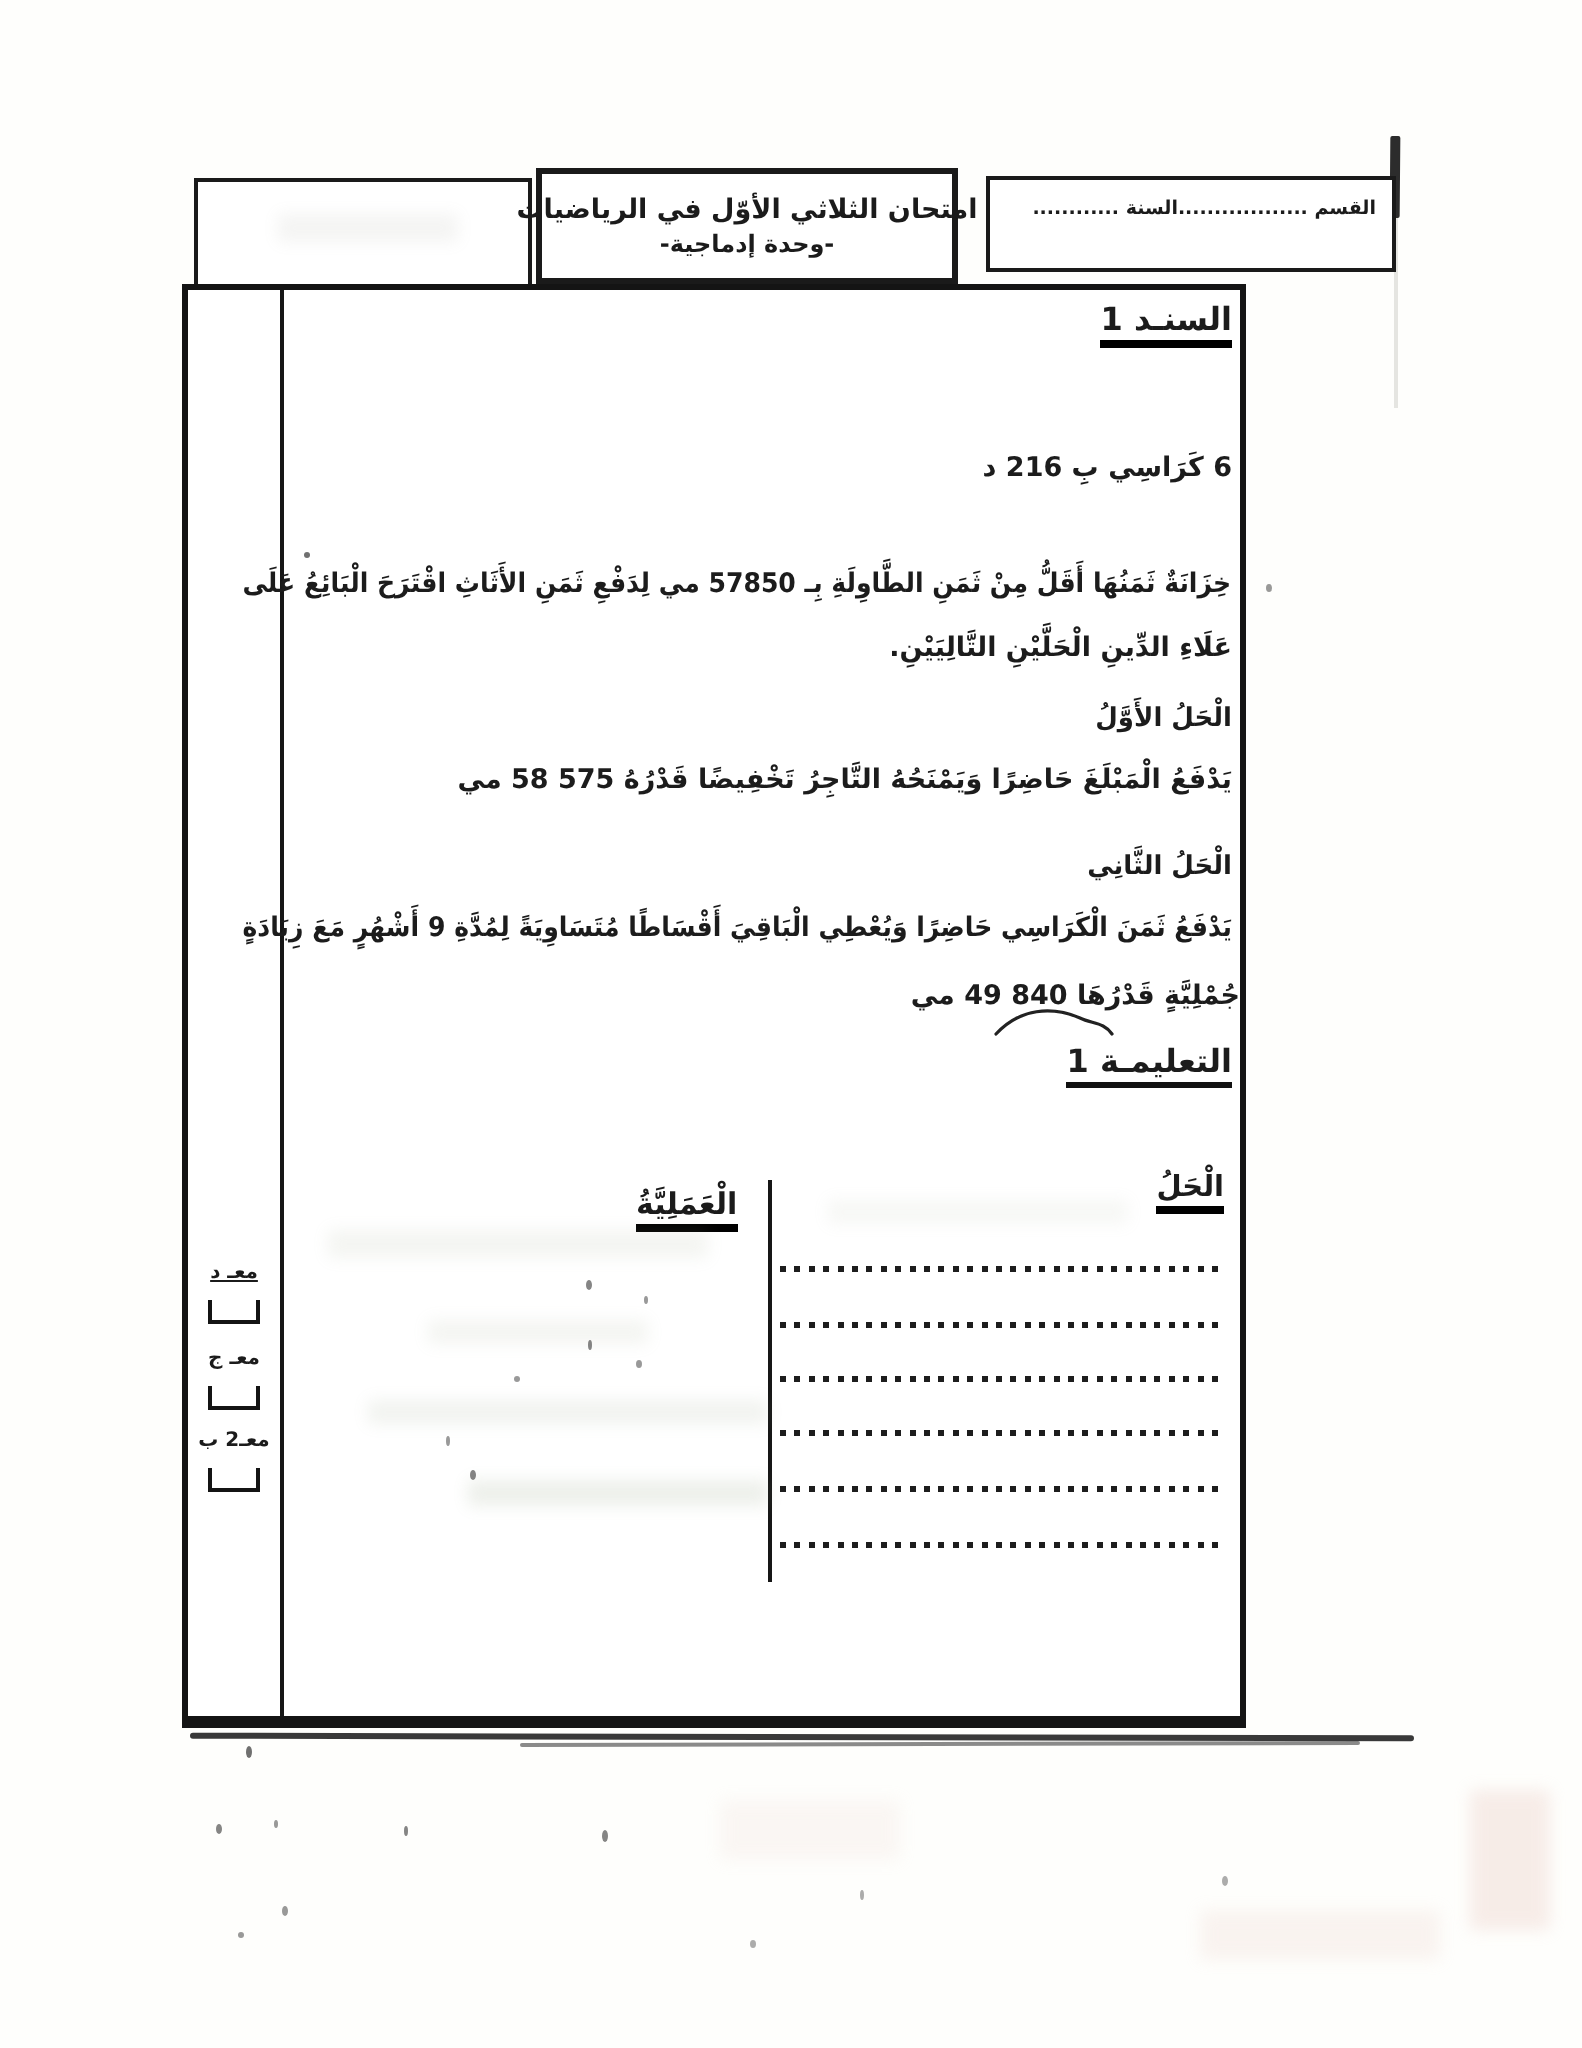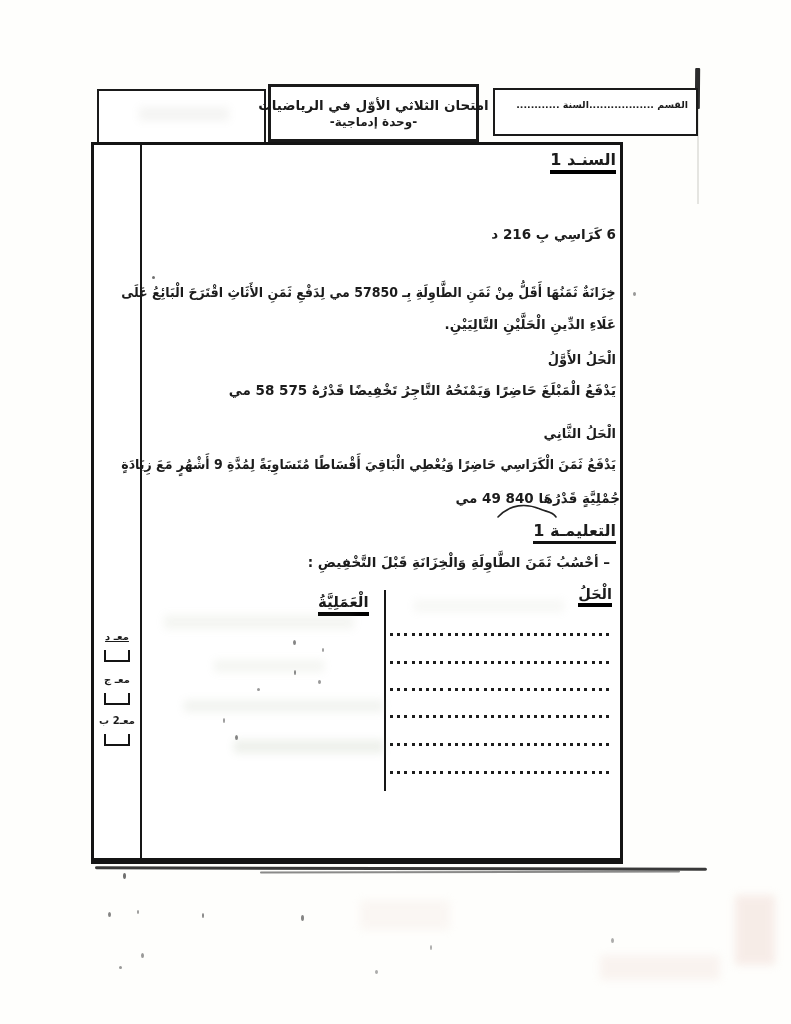--- a/index.html
+++ b/index.html
@@ -97,21 +97,20 @@
 
   <div id="sol2-title" class="rline sec-title">الْحَلُ الثَّانِي</div>
   <div id="sol2-text1" class="rline body-line squish">يَدْفَعُ ثَمَنَ الْكَرَاسِي حَاضِرًا وَيُعْطِي الْبَاقِيَ أَقْسَاطًا مُتَسَاوِيَةً لِمُدَّةِ 9 أَشْهُرٍ مَعَ زِيَادَةٍ</div>
   <div id="sol2-text2" class="rline body-line">جُمْلِيَّةٍ قَدْرُهَا ‪49 840‬ مي</div>
 
   <svg id="swoosh" viewBox="0 0 62 22">
     <path d="M2,16 C 14,3 30,2 44,8 C 50,11 56,10 60,16" stroke="#222" stroke-width="1.6" fill="none" stroke-linecap="round"></path>
   </svg>
 
   <div id="instr-title" class="rline u3">التعليمـة 1</div>
-  <div id="instr-text" class="rline body-line">– أحْسُبُ ثَمَنَ الطَّاوِلَةِ وَالْخِزَانَةِ قَبْلَ التَّخْفِيضِ :</div>
 
   <div id="sol-header" class="rline u2">الْحَلُ</div>
   <div id="op-header" class="u2">الْعَمَلِيَّةُ</div>
   <div id="answer-divider"></div>
   <div id="dotted-lines-container">
       <div class="dotted-line" style="top: 488px;"></div>
       <div class="dotted-line" style="top: 516px;"></div>
       <div class="dotted-line" style="top: 543px;"></div>
       <div class="dotted-line" style="top: 570px;"></div>
       <div class="dotted-line" style="top: 598px;"></div>

